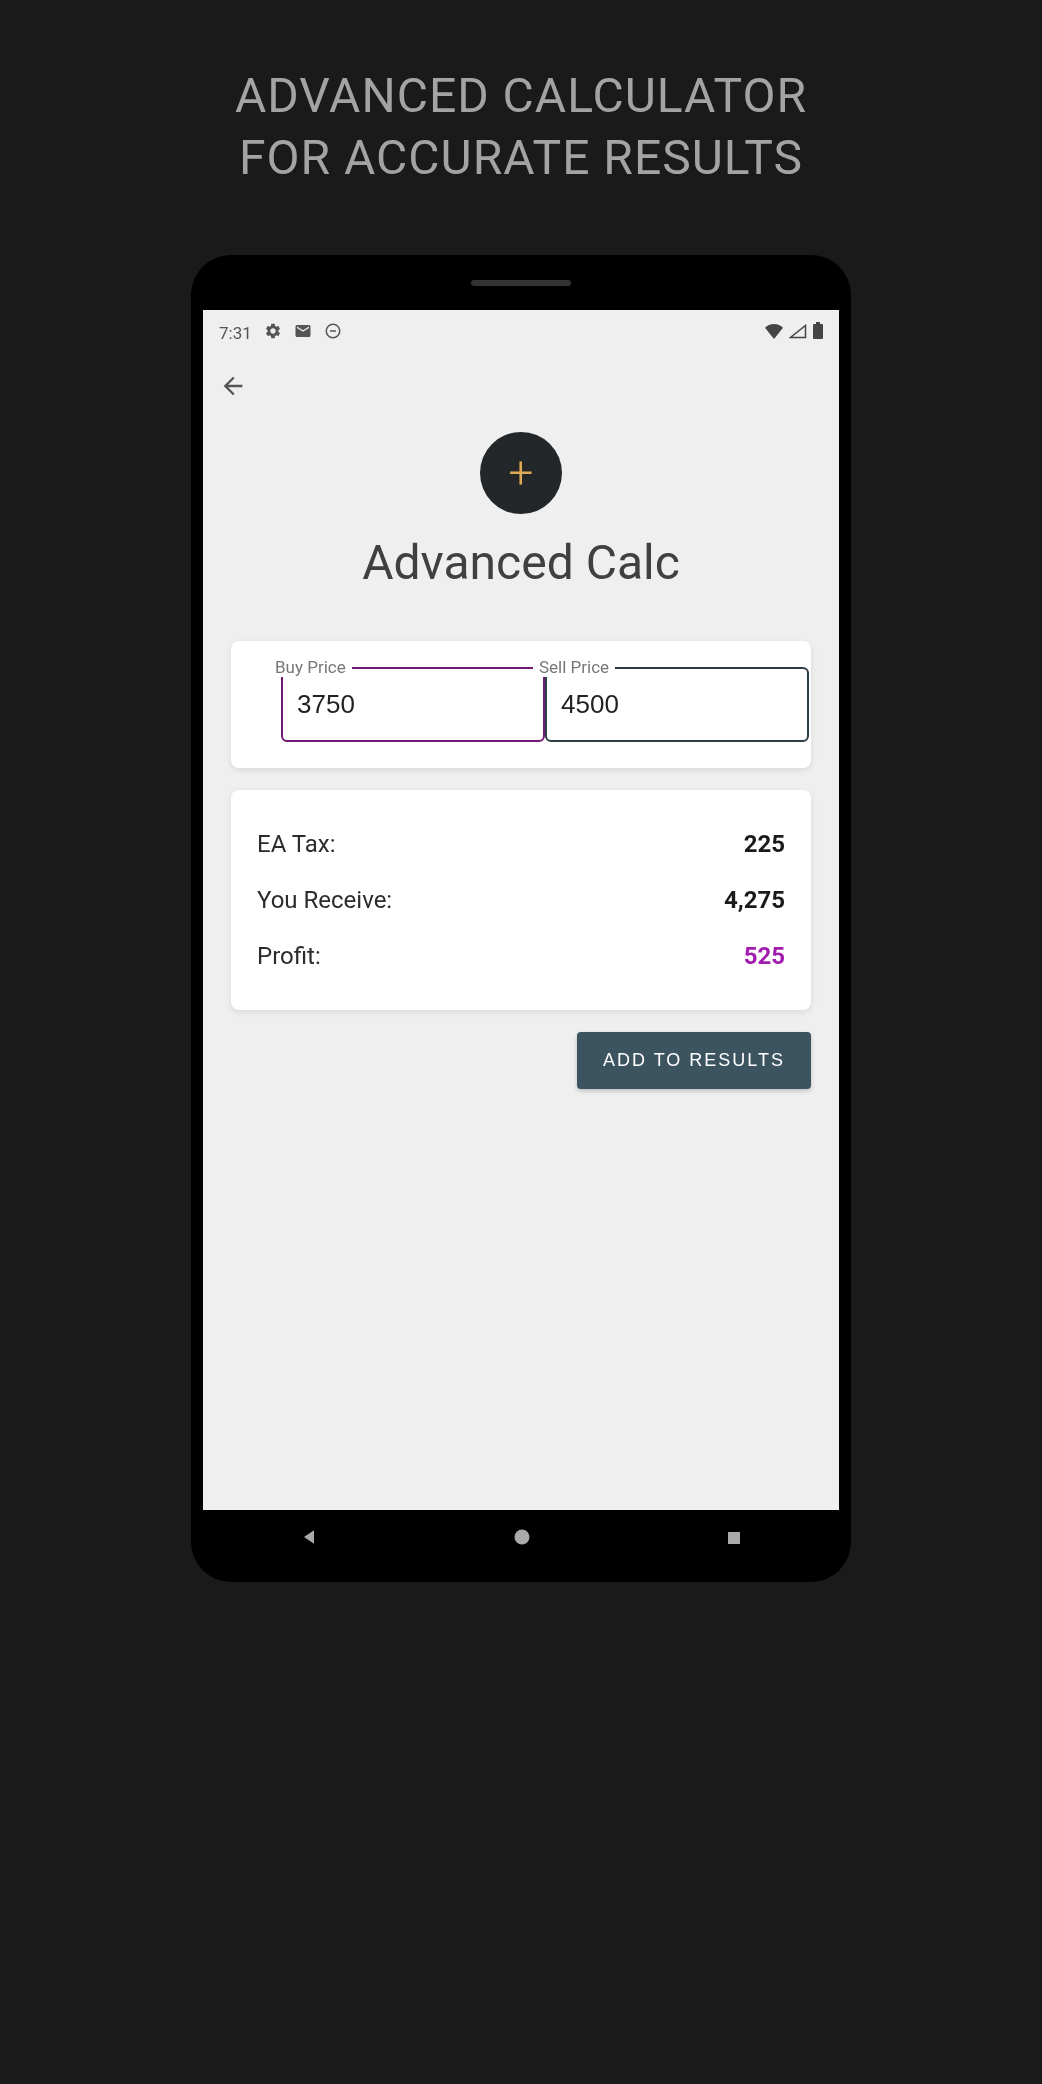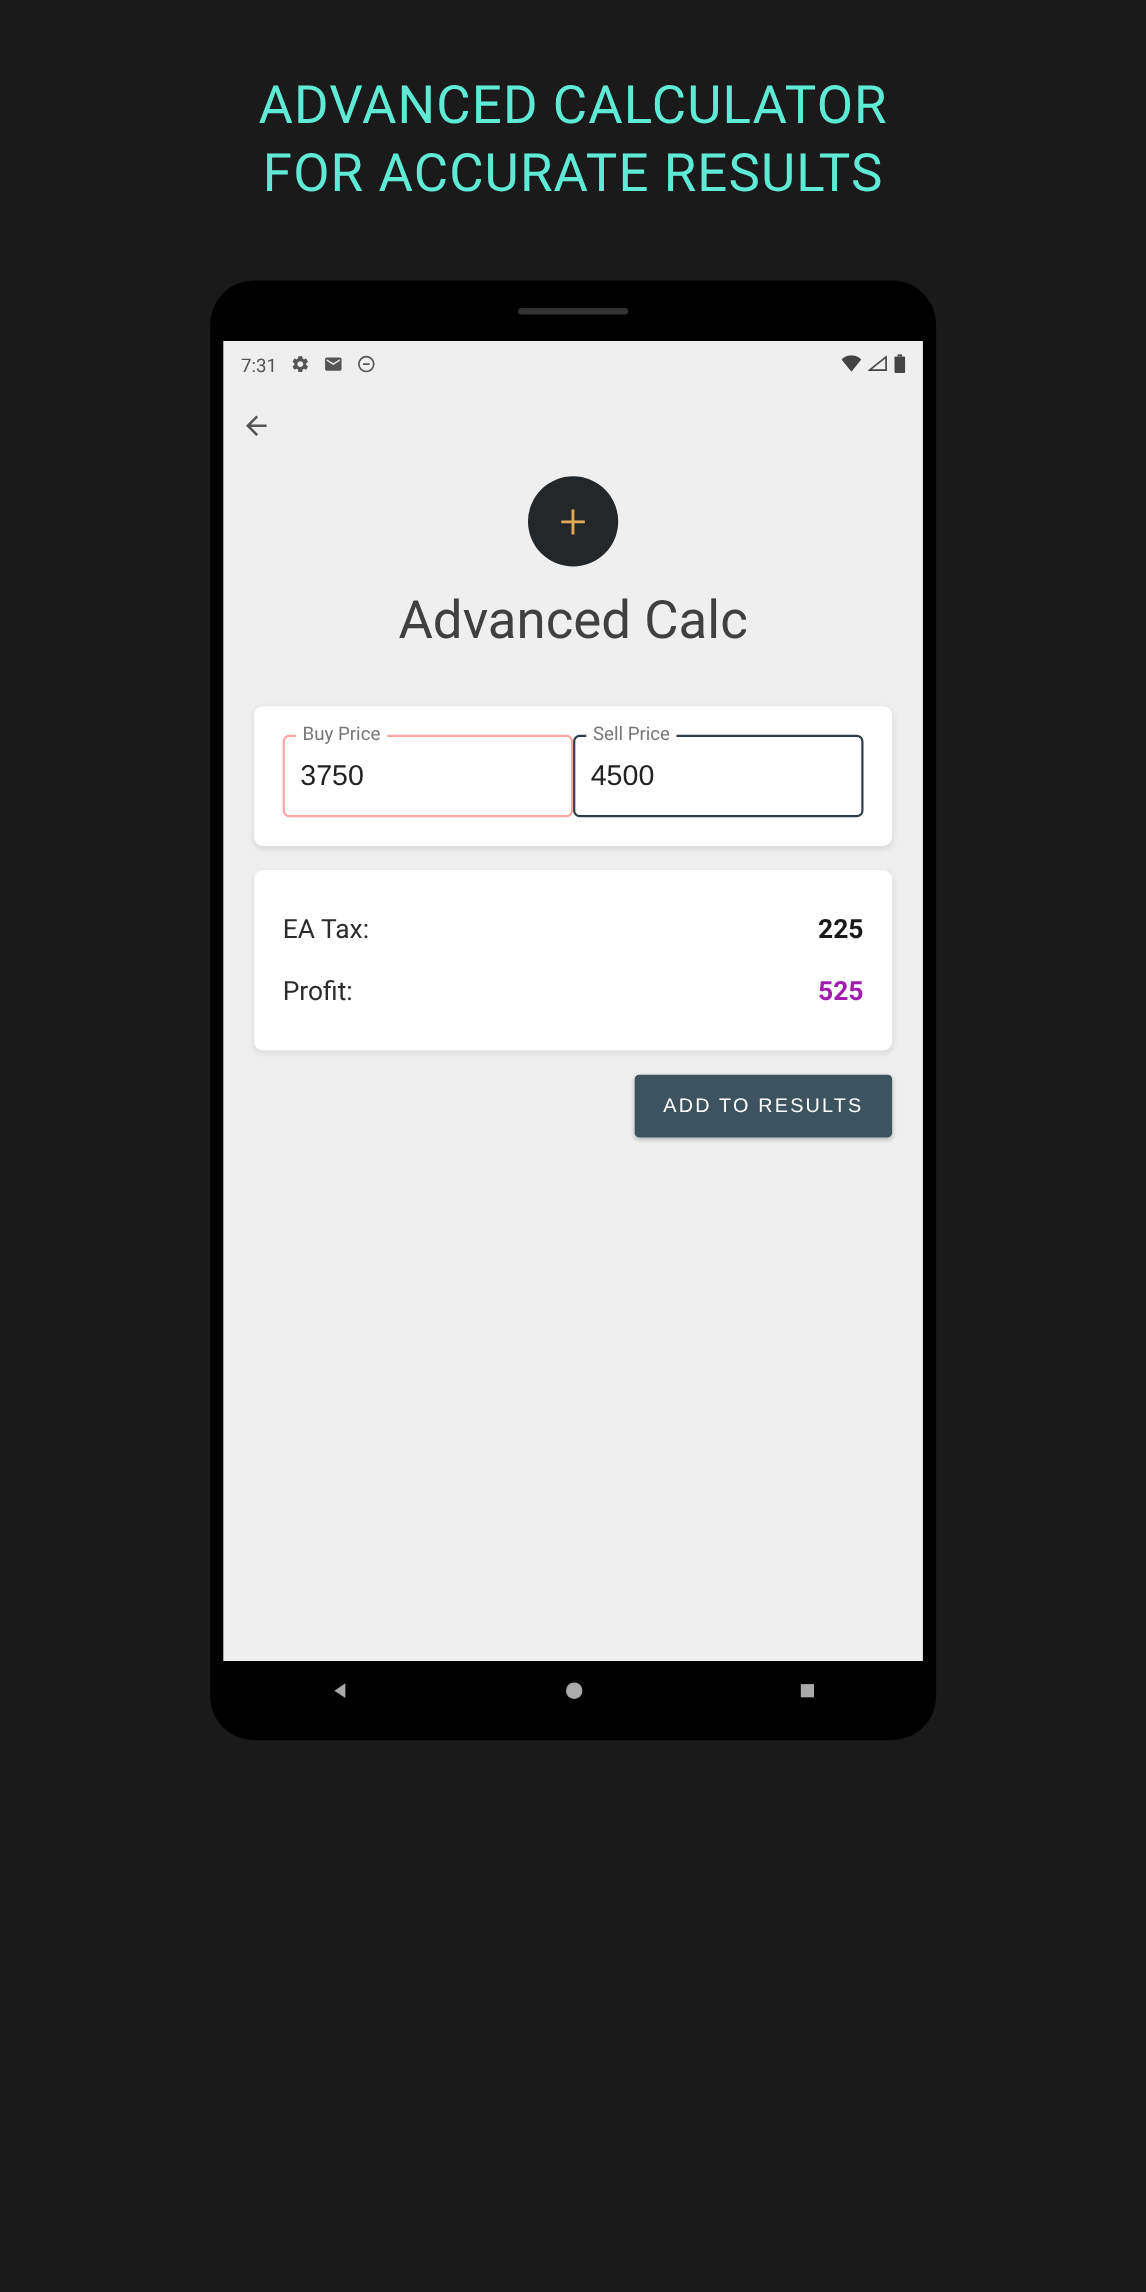--- a/index.html
+++ b/index.html
@@ -4,21 +4,21 @@
 <style>
 * { box-sizing: border-box; margin: 0; padding: 0; }
 body {
   background: #1a1a1a;
   width: 1042px;
   height: 2084px;
   font-family: -apple-system, BlinkMacSystemFont, 'Segoe UI', Roboto, sans-serif;
   overflow: hidden;
 }
 .promo-text {
-  color: #5eead4;
+  color: #a3a3a3;
   text-align: center;
   font-size: 48px;
   font-weight: 400;
   letter-spacing: 1px;
   padding-top: 65px;
   line-height: 1.3;
 }
 .phone-frame {
   width: 660px;
   margin: 65px auto 0;
@@ -95,26 +95,27 @@
 .input-row {
   display: flex;
 }
 .outlined-field {
   position: relative;
   flex: 1;
 }
 .outlined-field input {
   width: 100%;
   padding: 20px 14px;
-  border: 2px solid #fca5a5;
+  border: 2px solid #701a75;
   border-radius: 6px;
   font-size: 26px;
   color: #222;
   background: transparent;
   outline: none;
+  margin-left: 24px;
 }
 .outlined-field.focused input {
   border-color: #2e3e47;
 }
 .outlined-field label {
   position: absolute;
   top: -10px;
   left: 12px;
   background: #fff;
   padding: 0 6px;
@@ -231,20 +232,24 @@
           <label>Sell Price</label>
           <input type="text" value="4500" style="">
         </div>
       </div>
     </div>
 
     <div class="card">
       <div class="stat-row">
         <span class="stat-label">EA Tax:</span>
         <span class="stat-value">225</span>
+      </div>
+      <div class="stat-row">
+        <span class="stat-label">You Receive:</span>
+        <span class="stat-value">4,275</span>
       </div>
       <div class="stat-row">
         <span class="stat-label">Profit:</span>
         <span class="stat-value profit">525</span>
       </div>
     </div>
 
     <button class="add-btn">ADD TO RESULTS</button>
 
   </div>

